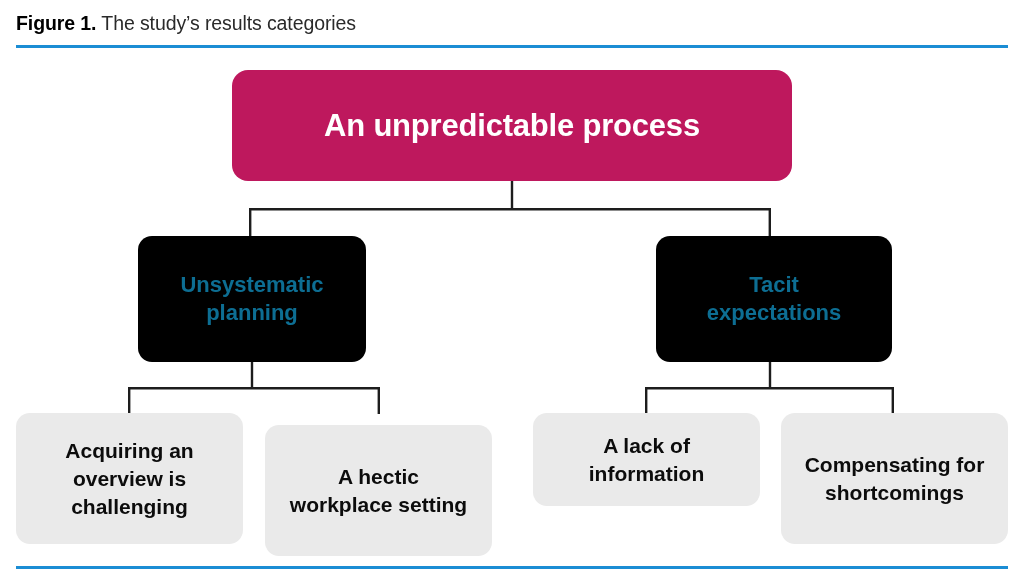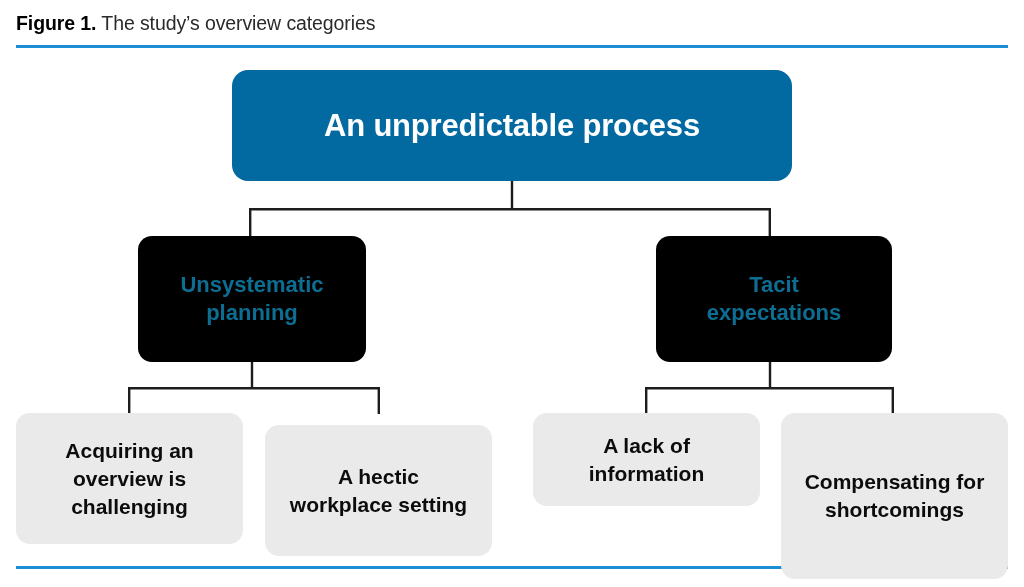--- a/index.html
+++ b/index.html
@@ -79,21 +79,21 @@
     border-radius: 14px;
   }
   .node .node-label {
     display: block;
     white-space: pre-line;
     padding: 0 10px;
   }
 
   
   .node.level1 {
-    background: #0369a1;
+    background: #be185d;
     border-radius: 16px;
   }
   .node.level1 .node-label {
     color: #ffffff;
     font-weight: bold;
     font-size: 31px;
     line-height: 36px;
     letter-spacing: -0.2px;
   }
 
@@ -119,21 +119,21 @@
     line-height: 28px;
   }
 </style>
 </head>
 <body>
 
 <div id="figure-root">
 
   <div class="caption">
     <span class="cap-label">Figure 1.</span>
-    <span class="cap-text">The study’s overview categories</span>
+    <span class="cap-text">The study’s results categories</span>
   </div>
 
   <div class="rule top"></div>
   <div class="rule bottom"></div>
 
   <svg id="connectors" viewBox="0 0 1024 587" width="1024" height="587" xmlns="http://www.w3.org/2000/svg">
 
     <line x1="512" y1="180" x2="512" y2="209"></line>
 
     <line x1="249" y1="209.2" x2="771" y2="209.2"></line>
@@ -175,18 +175,18 @@
   <div class="node level3" style="left:265px; top:413px; width:227px; height:131px;margin-top:12px;">
     <span class="node-label">A hectic
 workplace setting</span>
   </div>
 
   <div class="node level3" style="left:533px; top:413px; width:227px; height:93px;">
     <span class="node-label">A lack of
 information</span>
   </div>
 
-  <div class="node level3" style="left:781px; top:413px; width:227px; height:166px;text-align:center;">
+  <div class="node level3" style="left:781px; top:413px; width:227px; height:131px;text-align:center;">
     <span class="node-label">Compensating for
 shortcomings</span>
   </div>
 
 </div>
 
 </body></html>

